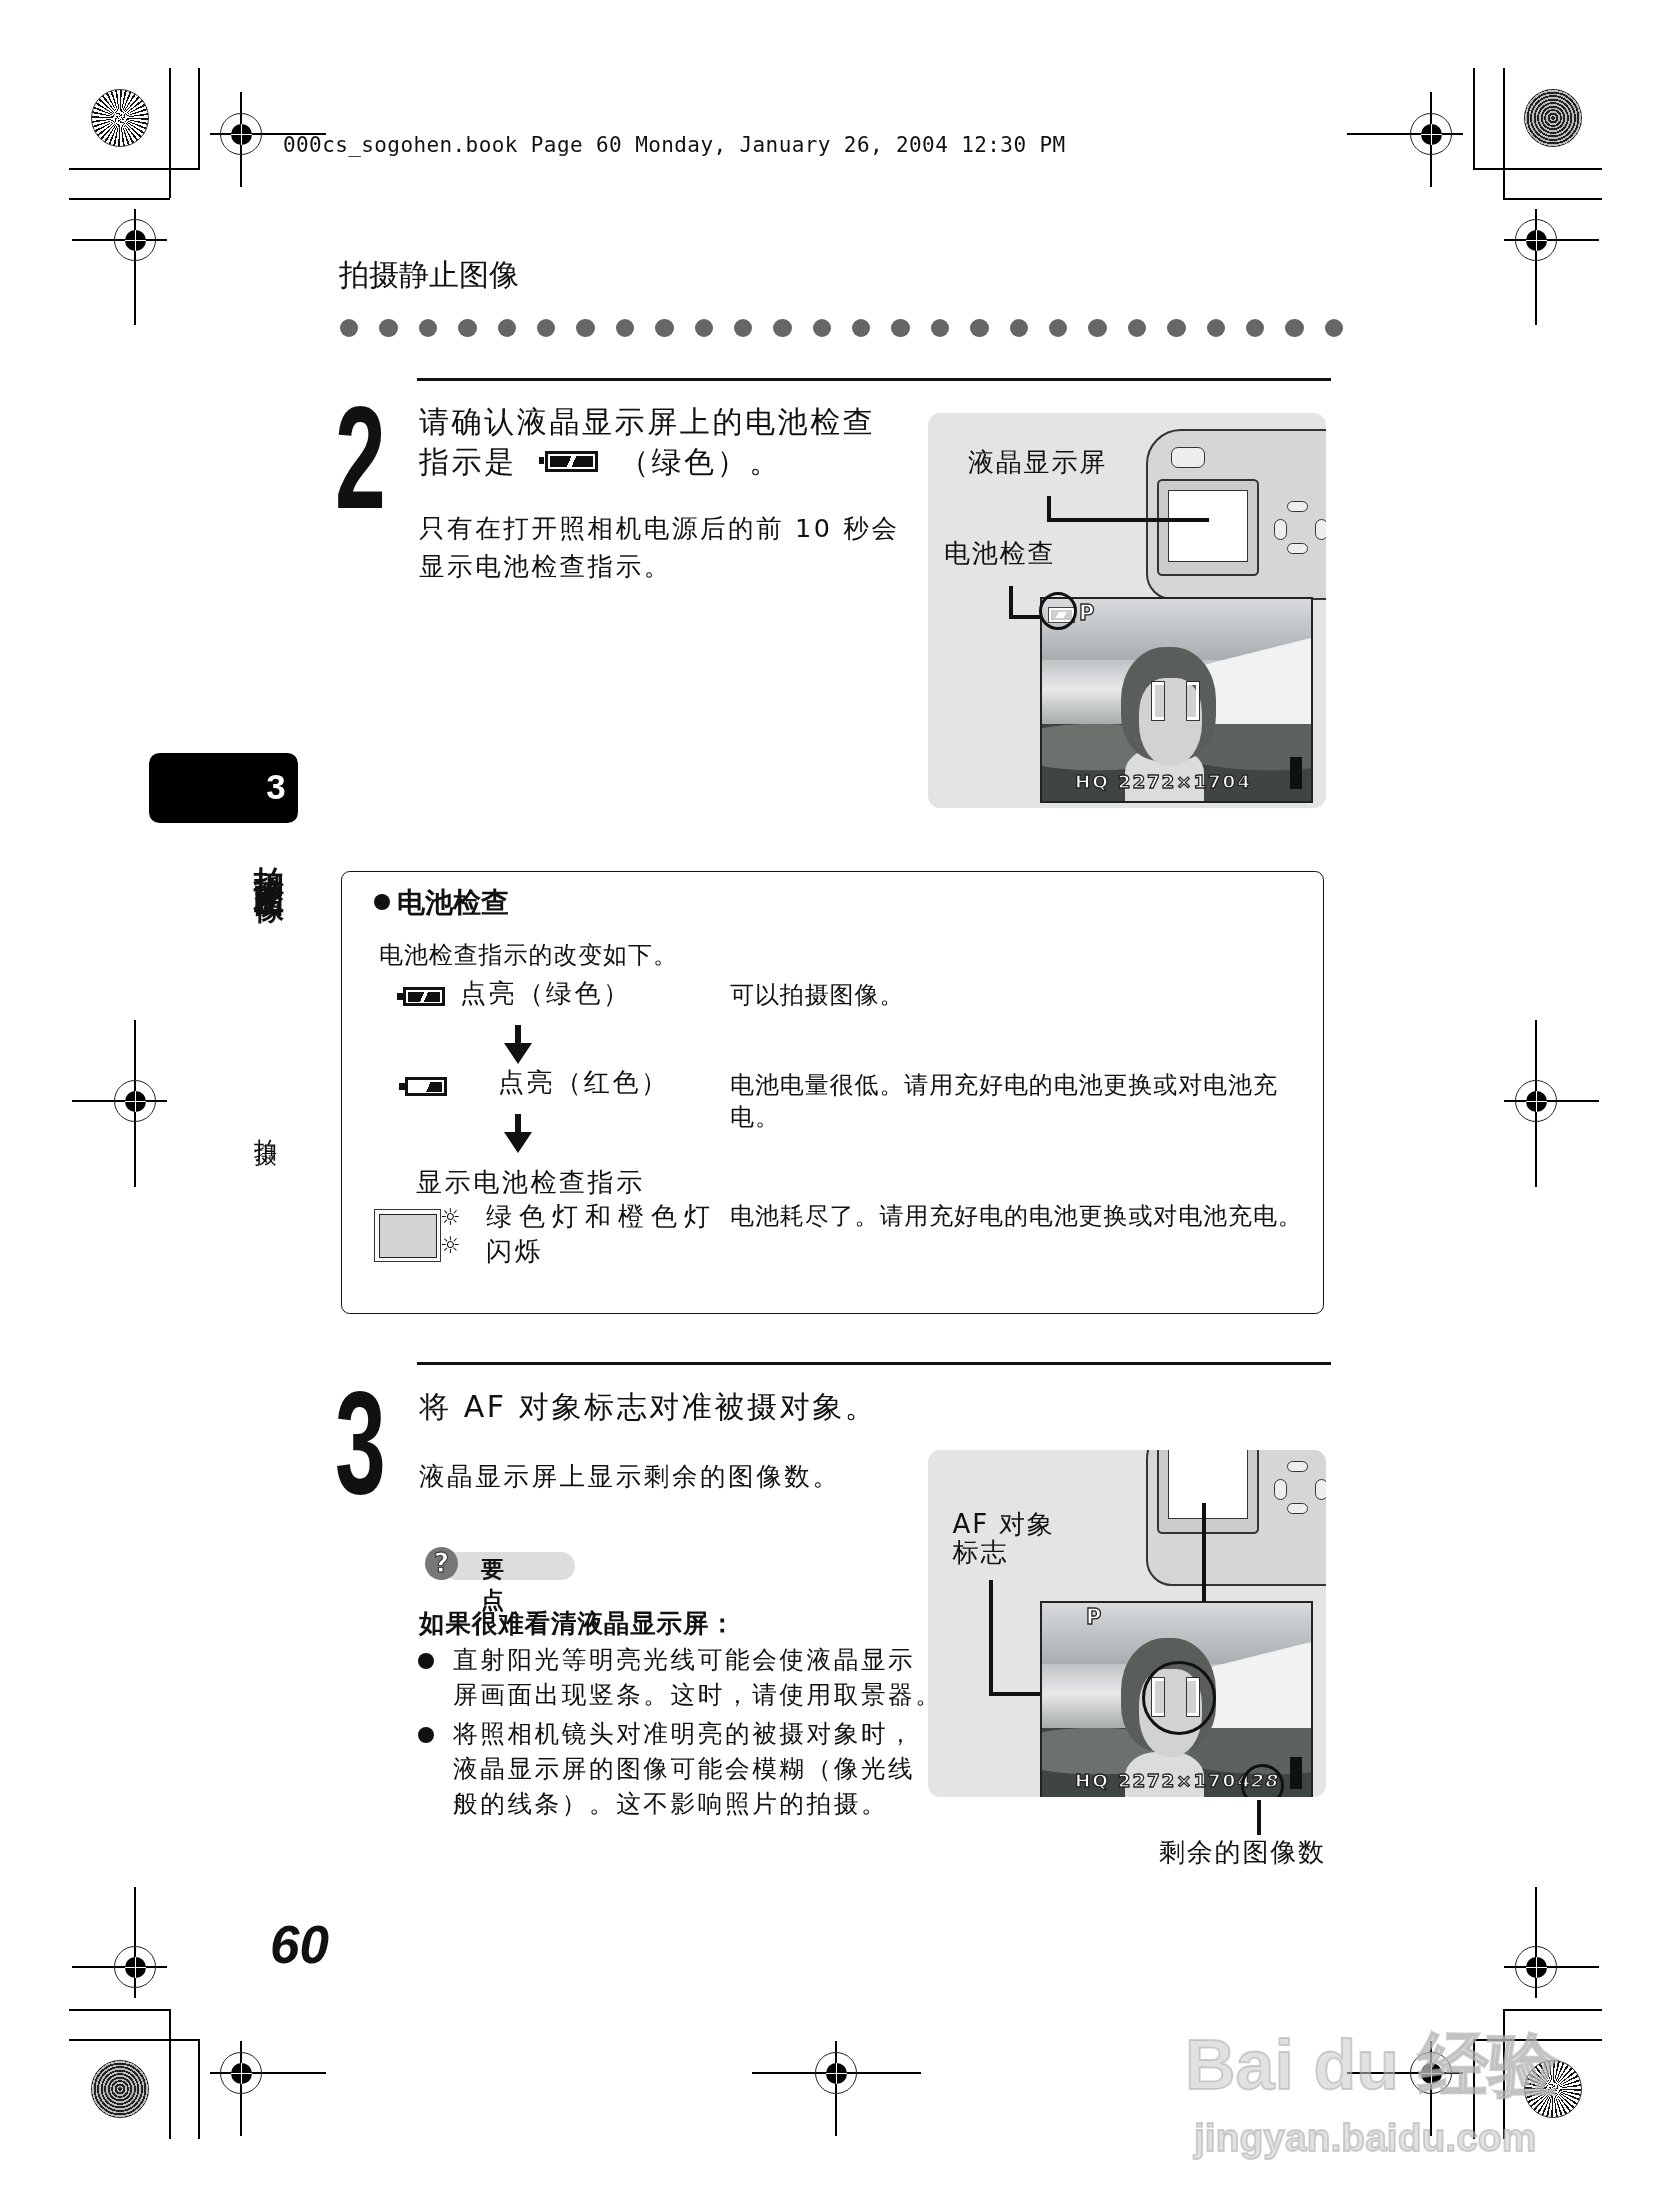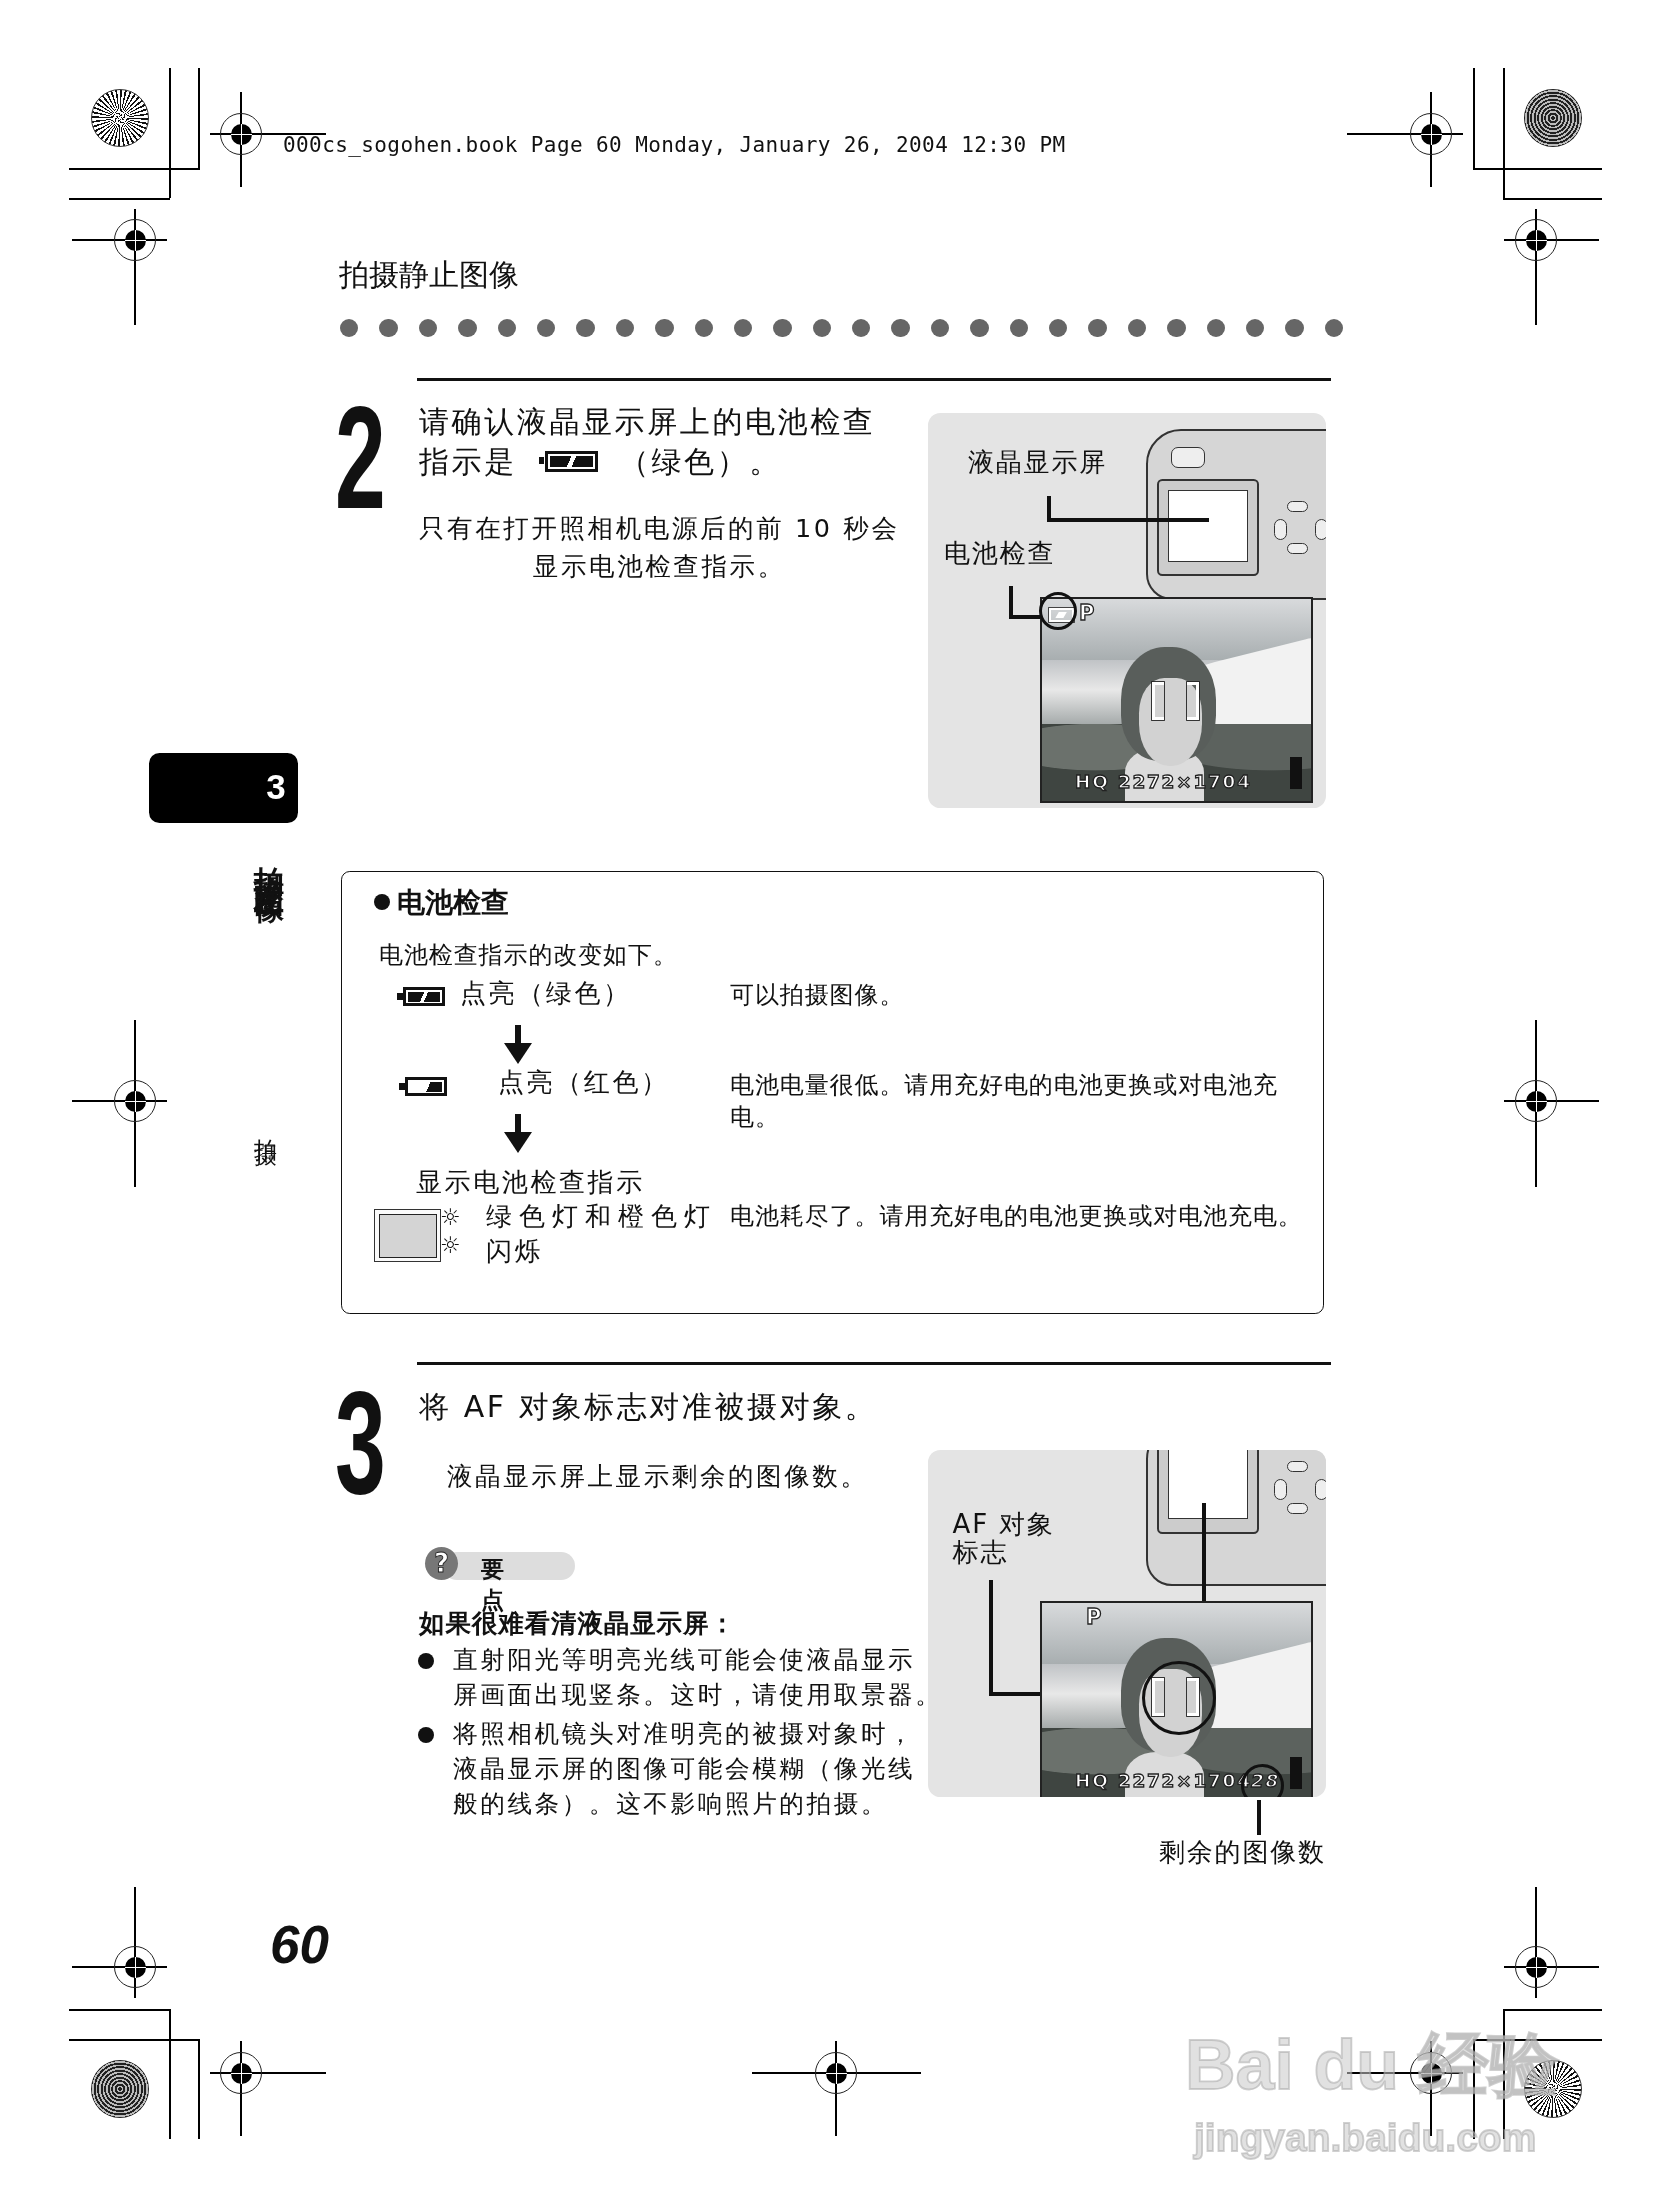--- a/index.html
+++ b/index.html
@@ -27,21 +27,21 @@
   .slug { font-family: "DejaVu Sans Mono", "Liberation Mono", monospace; font-size: 21px; color: #111; letter-spacing: 0.4px; }
 
   .section-title { font-size: 30px; }
   .dots { display: flex; gap: 0; }
   .dots span { display: inline-block; width: 18.4px; height: 18.4px; border-radius: 50%; background: #666; margin-right: 21px; }
 
   .step-num { font-family: "Liberation Sans", sans-serif; font-weight: 900; font-size: 147px; line-height: 1;
               transform: scaleX(0.62); transform-origin: left top; letter-spacing: -3.5px; }
   .rule { position: absolute; height: 2.6px; background: #111; }
   .step-title { font-size: 30px; line-height: 40px; letter-spacing: 2.6px; }
-  .body-text { font-size: 25.5px; line-height: 38px; letter-spacing: 2.6px; text-align: center; }
+  .body-text { font-size: 25.5px; line-height: 38px; letter-spacing: 2.6px; }
 
   .fig { position: absolute; background: #e4e4e4; border-radius: 12.3px; overflow: hidden; }
   .fig .label { position: absolute; font-size: 26px; letter-spacing: 1.8px; color: #111; }
   .callout { position: absolute; background: #111; }
   .camera { position: absolute; border: 2.6px solid #333; border-radius: 35px 8.8px 0 26px; background: #d6d6d6; }
   .camera .lcd { position: absolute; border: 2.6px solid #333; background: #ccc; border-radius: 5.3px; }
   .camera .lcd-inner { position: absolute; left: 8.8px; top: 8.8px; right: 8.8px; bottom: 12.3px; background: #fff; border: 1.8px solid #333; }
   .camera .btn { position: absolute; border: 1.8px solid #333; border-radius: 7px; background: #eee; }
   .screen { position: absolute; border: 2.6px solid #222;
             background: linear-gradient(180deg, #c8ccd0 0%, #b2b6ba 25%, #e8e8e8 45%, #9aa0a0 65%, #4b514d 100%); overflow: hidden; }
@@ -336,21 +336,21 @@
     <div class="sunglyph" style="left:98px;top:362px;">☼</div>
     <div class="abs bb-state" style="left:144px;top:327px;letter-spacing:7px;">绿色灯和橙色灯</div>
     <div class="abs bb-state" style="left:144px;top:362px;">闪烁</div>
     <div class="abs bb-text" style="left:388px;top:328px;">电池耗尽了。请用充好电的电池更换或对电池充电。</div>
   </div>
 </div>
 
 <div class="rule" style="left:417px;top:1362px;width:914px;"></div>
 <div class="abs step-num" style="left:335px;top:1369px;">3</div>
 <div class="abs step-title" style="left:419px;top:1387px;">将 AF 对象标志对准被摄对象。</div>
-<div class="abs body-text" style="left:419px;top:1457px;margin-left:28px;">液晶显示屏上显示剩余的图像数。</div>
+<div class="abs body-text" style="left:419px;top:1457px;">液晶显示屏上显示剩余的图像数。</div>
 
 <div class="tip-badge" style="left:425px;top:1547px;">
   <div class="pill" style="left:17.6px;top:5.3px;width:132px;height:28px;"></div>
   <div class="q" style="left:0;top:0;">?</div>
   <div class="abs tip-label" style="left:56px;top:7px;">要点</div>
 </div>
 <div class="abs tip-heading" style="left:419px;top:1606px;">如果很难看清液晶显示屏：</div>
 <div class="abs tip-item" style="left:453px;top:1642px;">
   <span class="b"></span>
   <div>直射阳光等明亮光线可能会使液晶显示</div>

